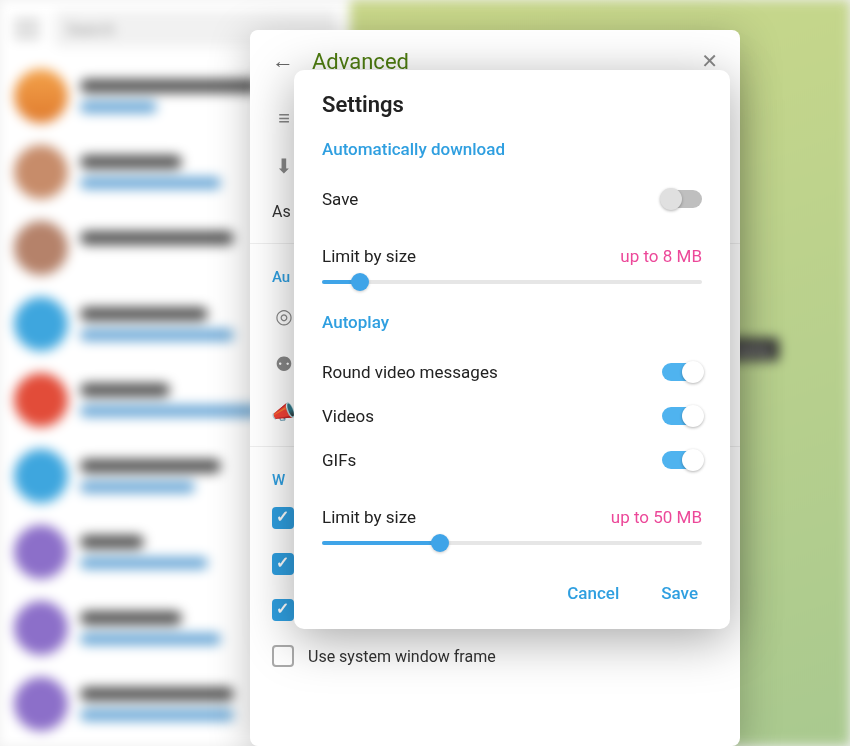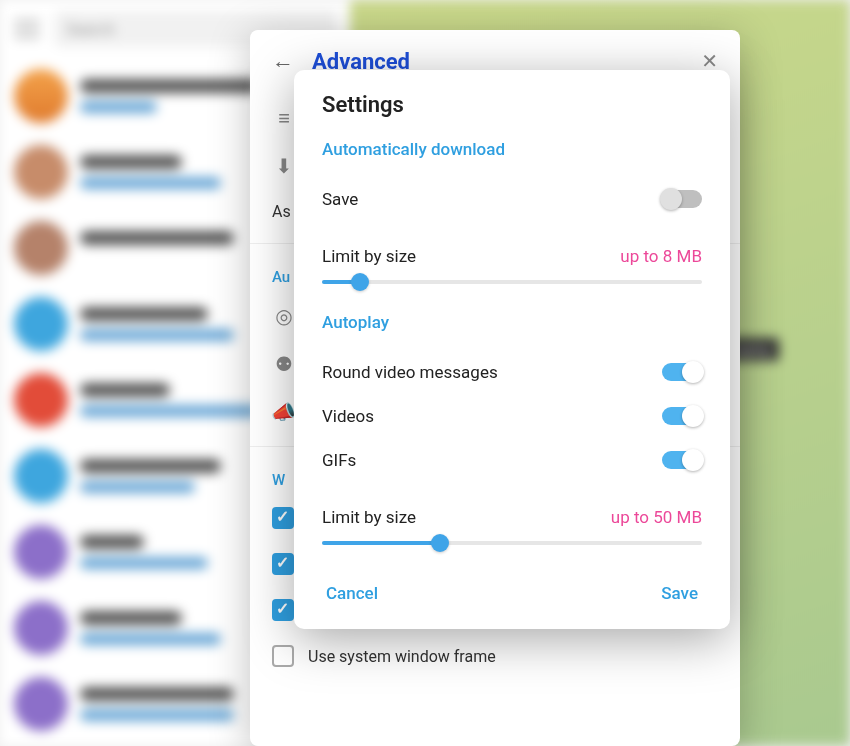--- a/index.html
+++ b/index.html
@@ -21,21 +21,21 @@
   .c7{background:#8c6fc9;} .c8{background:#8c6fc9;} .c9{background:#8c6fc9;}
   .bg-chat-text { flex:1; }
   .bg-line1 { height:14px; background:#555; border-radius:7px; margin-bottom:8px; }
   .bg-line2 { height:12px; background:#6aa7d6; border-radius:6px; }
   .bg-tooltip { position:absolute; left:720px; top:338px; background:#333; color:#ddd; padding:4px 10px; border-radius:4px; font-size:13px;}
 
   
   .advanced-panel { position:absolute; left:250px; top:30px; width:490px; height:716px; background:#fff; border-radius:8px; box-shadow:0 8px 40px rgba(0,0,0,0.25); padding:18px 22px; }
   .adv-header { display:flex; align-items:center; gap:18px; margin-bottom:20px;}
   .adv-back { font-size:22px; color:#666; cursor:pointer;}
-  .adv-title { font-size:22px; font-weight:700; color:#1d4ed8; flex:1;}
+  .adv-title { font-size:22px; font-weight:400; color:#4d7c0f; flex:1;}
   .adv-close { font-size:20px; color:#888; cursor:pointer;}
   .adv-row { display:flex; align-items:center; gap:14px; padding:12px 0; color:#333; font-size:16px;}
   .adv-icon { width:24px; height:24px; color:#888; display:flex; align-items:center; justify-content:center; font-size:20px;}
   .adv-section-label { color:#2f9fe0; font-size:15px; font-weight:500; padding:14px 0 6px;}
   .adv-check { width:22px; height:22px; border:2px solid #2f9fe0; background:#2f9fe0; border-radius:4px; position:relative;}
   .adv-check.empty { background:#fff; border-color:#aaa;}
   .adv-check::after { content:"✓"; color:#fff; position:absolute; left:2px; top:-2px; font-size:16px; font-weight:bold;}
   .adv-check.empty::after { content:""; }
   .adv-toggle-pill { width:38px; height:16px; background:#1a73e8; border-radius:10px; position:relative; margin-left:auto;}
   .adv-toggle-pill::after{content:"";position:absolute;right:-3px;top:-3px;width:22px;height:22px;background:#fff;border-radius:50%;box-shadow:0 1px 3px rgba(0,0,0,0.3);}
@@ -52,21 +52,21 @@
   .toggle.off { background:#bfbfbf;}
   .toggle.on { background:#4fb3ef;}
   .toggle::after { content:""; position:absolute; top:-2px; width:22px; height:22px; background:#fff; border-radius:50%; box-shadow:0 1px 3px rgba(0,0,0,0.3);}
   .toggle.off::after { left:-2px; background:#e0e0e0;}
   .toggle.on::after { right:-2px; background:#fff;}
   .slider-row { padding:6px 0 18px;}
   .slider-label-row { display:flex; justify-content:space-between; align-items:center; margin-bottom:14px;margin-top:19px;}
   .slider-track { position:relative; height:4px; background:#e6e6e6; border-radius:2px;}
   .slider-fill { position:absolute; left:0; top:0; height:100%; background:#3fa4e8; border-radius:2px;}
   .slider-thumb { position:absolute; top:50%; width:18px; height:18px; background:#3fa4e8; border-radius:50%; transform:translate(-50%,-50%); box-shadow:0 1px 3px rgba(0,0,0,0.2);}
-  .dialog-buttons { display:flex; justify-content:space-between; gap:34px; margin-top:14px;}
+  .dialog-buttons { display:flex; justify-content:flex-end; gap:34px; margin-top:14px;}
   .dialog-btn { background:none; border:none; font-size:17px; font-weight:500; color:#2f9fe0; cursor:pointer; padding:6px 4px;}
 </style>
 </head>
 <body>
 
 <div class="bg-layer">
   <div class="bg-right"></div>
   <div class="bg-left"></div>
   <div class="bg-header">
     <div class="bg-menu">

